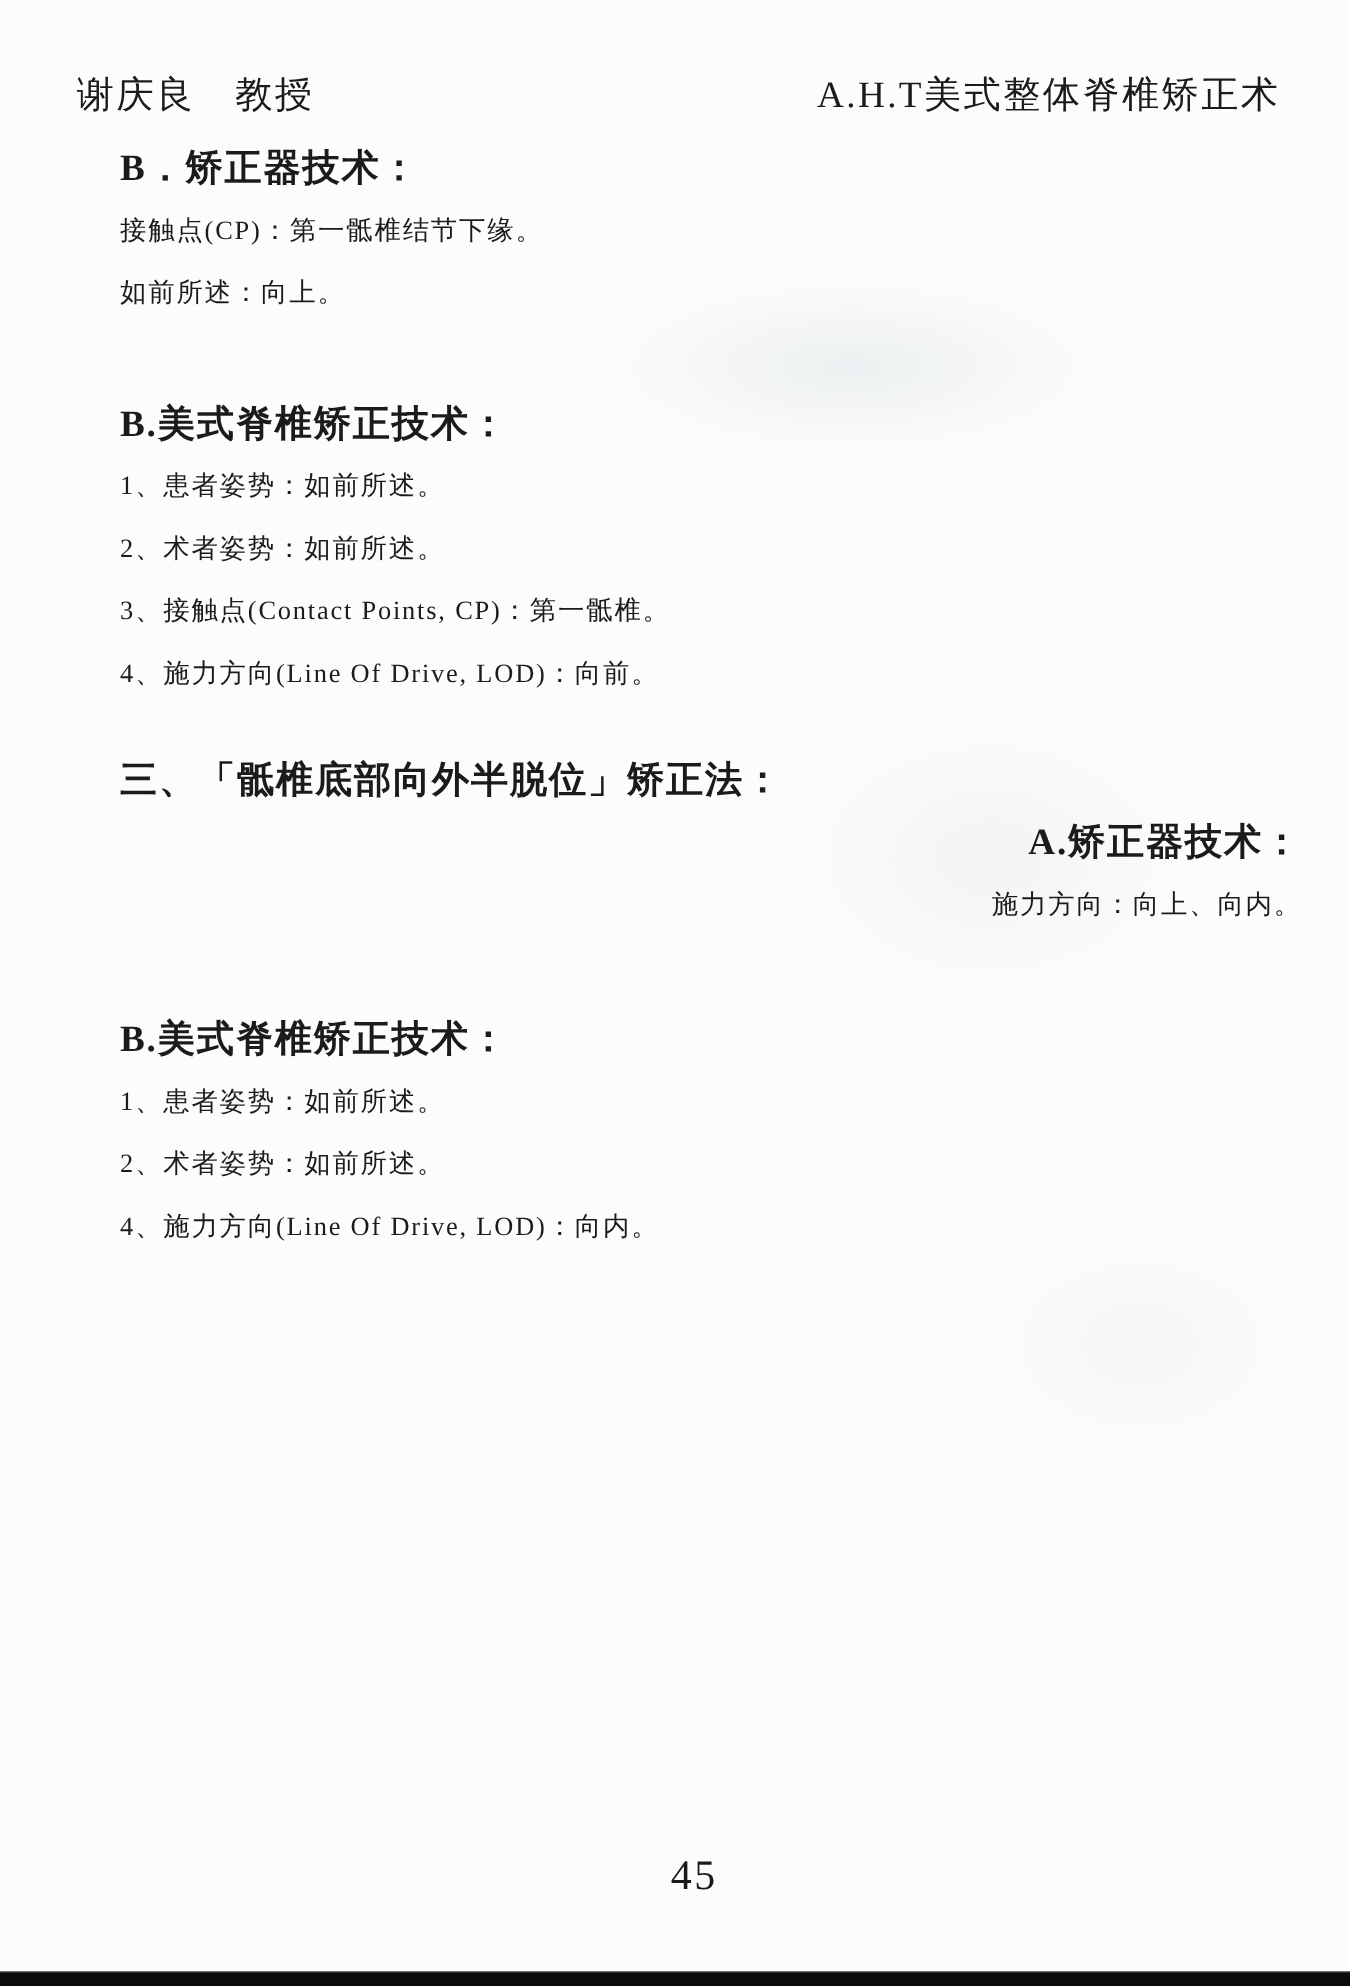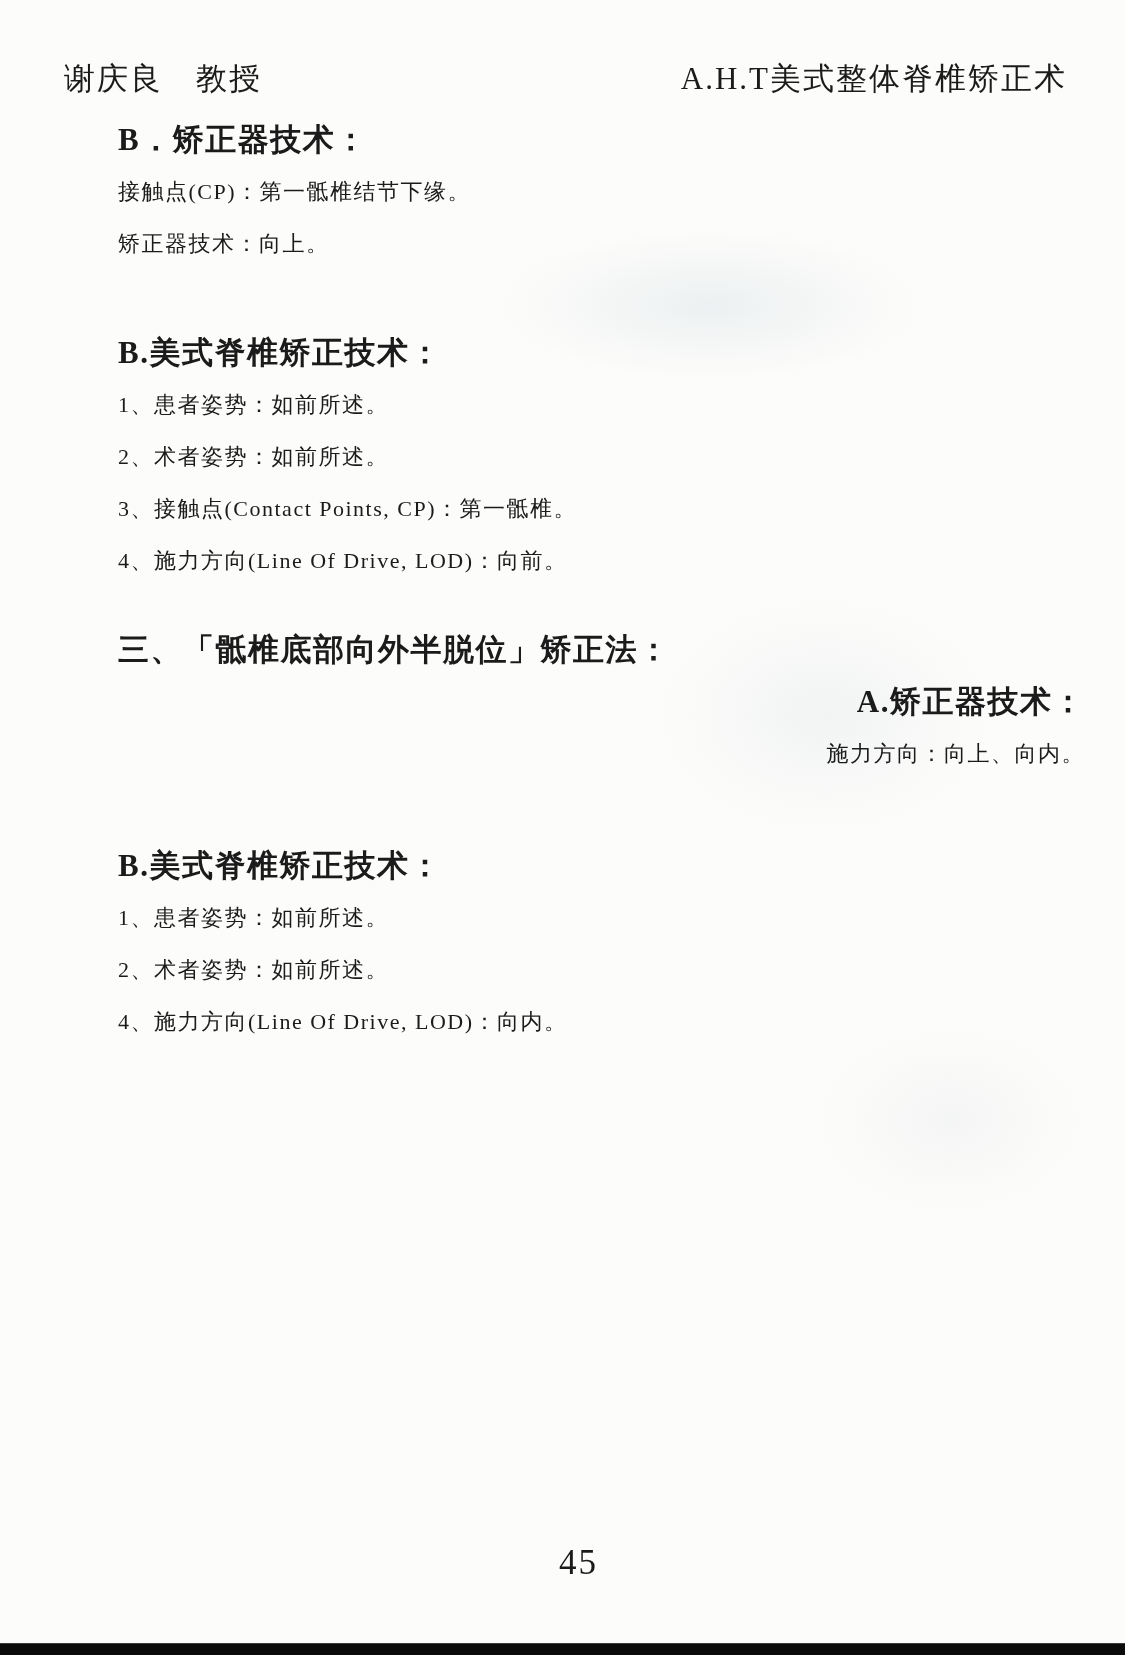--- a/index.html
+++ b/index.html
@@ -43,21 +43,21 @@
     display: flex;
     justify-content: space-between;
     align-items: baseline;
     font-size: 31px;
     letter-spacing: 2px;
     white-space: nowrap;
   }
   .content {
     position: absolute;
     top: 114px;
-    left: 118px;
+    left: 100px;
     right: 40px;
   }
   .line {
     margin: 0;
     font-size: 22px;
     line-height: 52px;
     letter-spacing: 1.5px;
     white-space: nowrap;
   }
   .heading {
@@ -100,21 +100,21 @@
   <header class="hdr">
     <span>谢庆良　教授</span>
     <span>A.H.T美式整体脊椎矫正术</span>
   </header>
 
   <main class="content">
 
     <section class="sec-1">
       <p class="line heading">B．矫正器技术：</p>
       <p class="line">接触点(CP)：第一骶椎结节下缘。</p>
-      <p class="line">矫正器技术：向上。</p>
+      <p class="line">如前所述：向上。</p>
     </section>
 
     <section class="sec-2">
       <p class="line heading">B.美式脊椎矫正技术：</p>
       <p class="line">1、患者姿势：如前所述。</p>
       <p class="line">2、术者姿势：如前所述。</p>
       <p class="line">3、接触点(Contact Points, CP)：第一骶椎。</p>
       <p class="line">4、施力方向(Line Of Drive, LOD)：向前。</p>
     </section>
 

